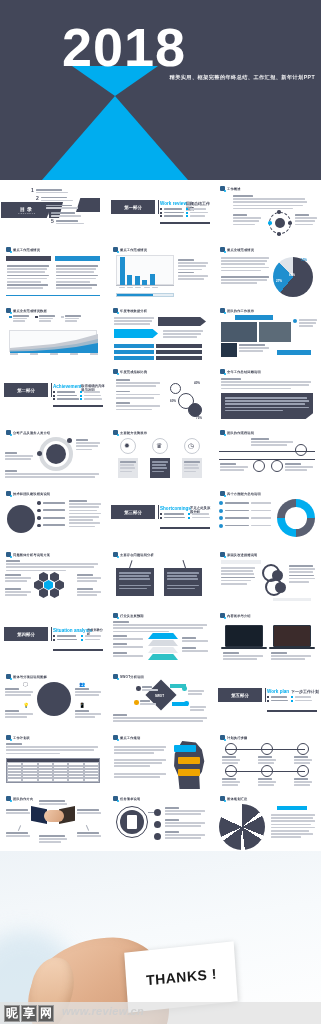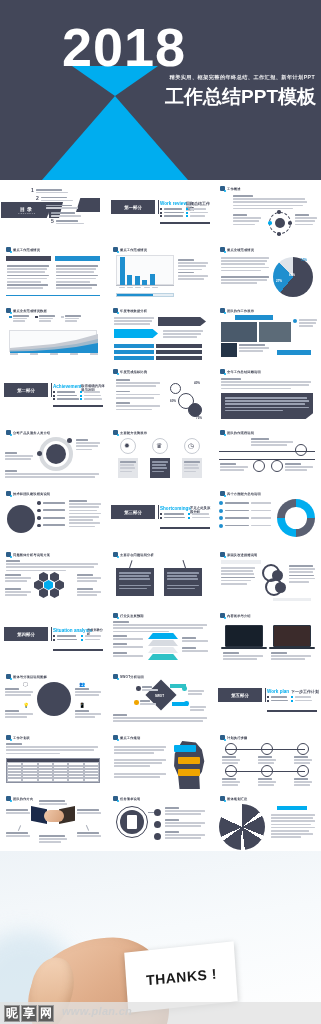--- a/index.html
+++ b/index.html
@@ -161,21 +161,20 @@
 </head>
 <body>
 
 <div class="page">
 
   <div class="hero">
     <div class="tri-up"></div>
     <div class="tri-down"></div>
     <div class="year">2018</div>
     <div class="subtitle">精美实用、框架完整的年终总结、工作汇报、新年计划PPT</div>
-    <div class="maintitle">工作总结PPT模板</div>
   </div>
 
   <div class="grid">
 
     <div class="slide">
       <div class="toc-ban">
         <span class="cn">目录</span>
         <span class="en">CONTENTS</span>
       </div>
       <div class="toc-ban2"></div>
@@ -1278,16 +1277,16 @@
       <span>THANKS !</span>
     </div>
   </div>
 
   <div class="footer">
     <div class="wm-logo">
       <b>昵</b>
       <b>享</b>
       <b>网</b>
     </div>
-    <div class="wm-site">www.plan.cn</div>
+    <div class="wm-site">www.review.cn</div>
   </div>
 
 </div>
 
 </body></html>

